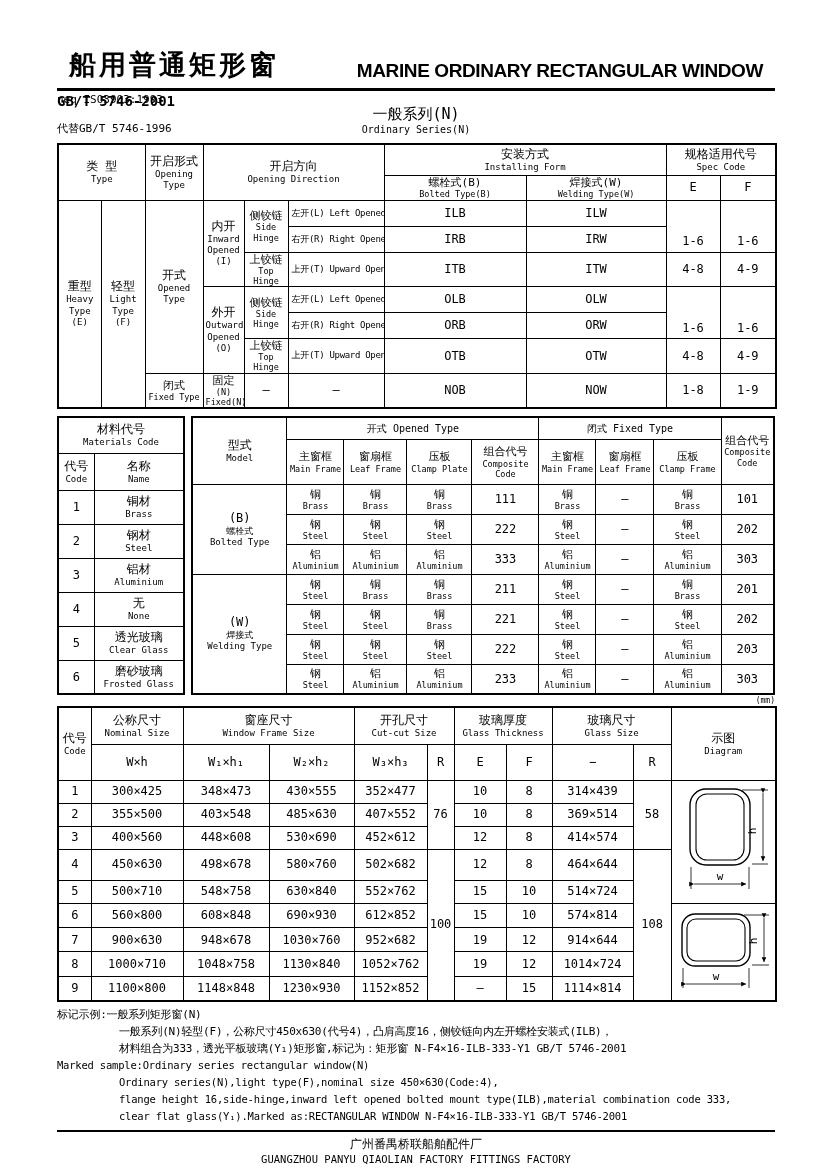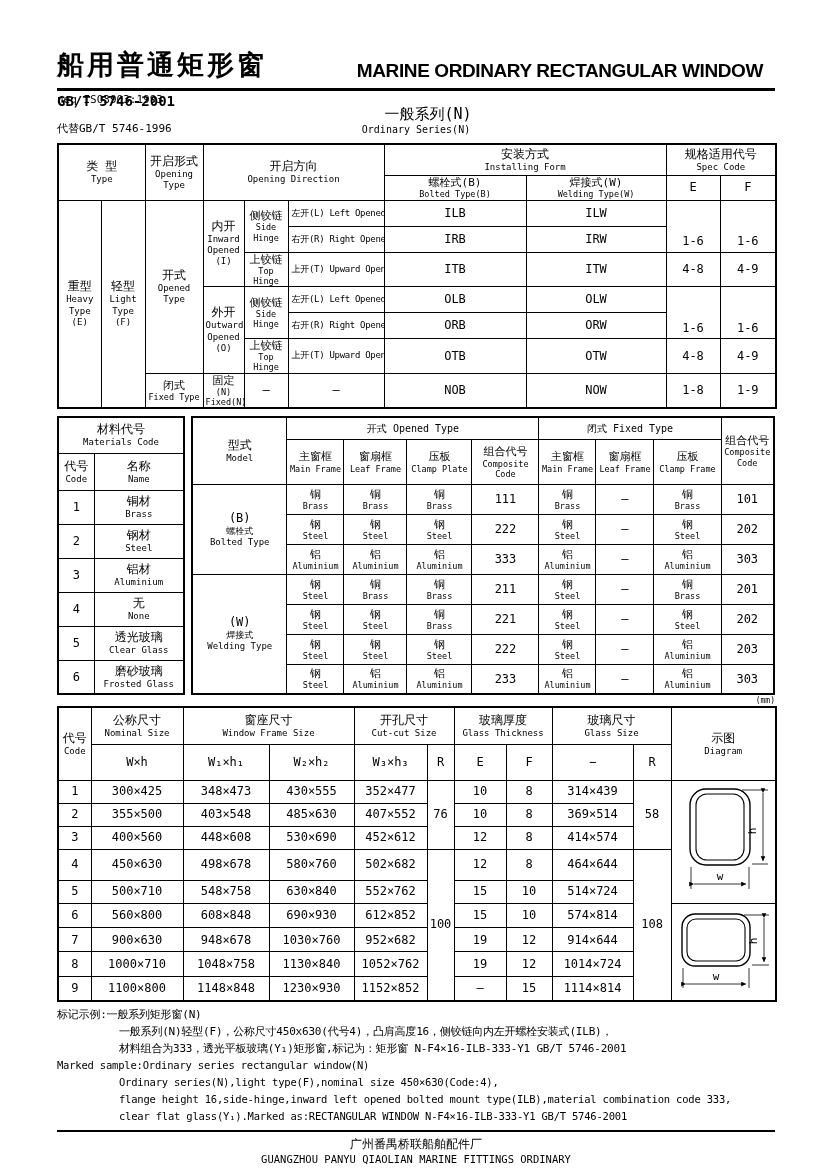--- a/index.html
+++ b/index.html
@@ -2,29 +2,29 @@
 <html><head>
 <meta charset="utf-8">
 <style>
   html,body{margin:0;padding:0;background:#e8e8e8;}
   .page{width:830px;height:1175px;background:#fff;position:relative;overflow:hidden;
         font-family:"DejaVu Sans Mono","DejaVu Sans",sans-serif;color:#000;}
   .content{position:absolute;left:57px;top:45px;width:718px;}
 
   
   .hdr{position:relative;height:97px;}
-  .title-cn{position:absolute;left:0;top:2px;font-size:27px;font-weight:bold;letter-spacing:3px;
+  .title-cn{position:absolute;left:12px;top:2px;font-size:27px;font-weight:bold;letter-spacing:3px;
             font-family:"DejaVu Sans",sans-serif;}
   .title-en{position:absolute;right:12px;top:15px;font-size:19px;font-weight:bold;letter-spacing:-0.4px;
             font-family:"Liberation Sans",sans-serif;}
   .hrule{position:absolute;left:0;top:43px;width:100%;height:3px;background:#000;}
   .std1{position:absolute;left:0;top:48px;font-size:14px;font-weight:bold;}
   .std2{position:absolute;left:0;top:48px;font-size:11px;}
   .std3{position:absolute;left:0;top:76px;font-size:11px;}
-  .series-cn{position:absolute;left:12px;top:60px;width:100%;text-align:center;font-size:15px;}
+  .series-cn{position:absolute;left:0;top:60px;width:100%;text-align:center;font-size:15px;}
   .series-en{position:absolute;left:0;top:79px;width:100%;text-align:center;font-size:10px;}
 
   
   table{border-collapse:collapse;table-layout:fixed;border:2px solid #000;}
   td{border:1px solid #000;text-align:center;vertical-align:middle;padding:0 2px;overflow:hidden;
      font-size:11px;line-height:1.2;}
   .bi{white-space:pre-line;font-size:9px;line-height:1.25;}
   .bi::first-line{font-size:12px;}
   .bis{white-space:pre-line;font-size:8.5px;line-height:1.2;}
   .bis::first-line{font-size:11px;}
@@ -738,17 +738,17 @@
     <div class="nl ind">一般系列(N)轻型(F)，公称尺寸450x630(代号4)，凸肩高度16，侧铰链向内左开螺栓安装式(ILB)，</div>
     <div class="nl ind">材料组合为333，透光平板玻璃(Y₁)矩形窗,标记为：矩形窗  N-F4×16-ILB-333-Y1  GB/T 5746-2001</div>
     <div class="nl en">Marked sample:Ordinary series rectangular window(N)</div>
     <div class="nl en ind">Ordinary series(N),light type(F),nominal size 450×630(Code:4),</div>
     <div class="nl en ind">flange height 16,side-hinge,inward left opened bolted mount type(ILB),material combination code 333,</div>
     <div class="nl en ind">clear flat glass(Y₁).Marked as:RECTANGULAR WINDOW  N-F4×16-ILB-333-Y1  GB/T 5746-2001</div>
   </div>
 
   <div class="frule"></div>
   <div class="factory-cn">广州番禺桥联船舶配件厂</div>
-  <div class="factory-en">GUANGZHOU PANYU QIAOLIAN MARINE FITTINGS ORDINARY</div>
+  <div class="factory-en">GUANGZHOU PANYU QIAOLIAN FACTORY FITTINGS FACTORY</div>
   <div class="pageno">6</div>
 
  </div>
 </div>
 
 </body></html>

